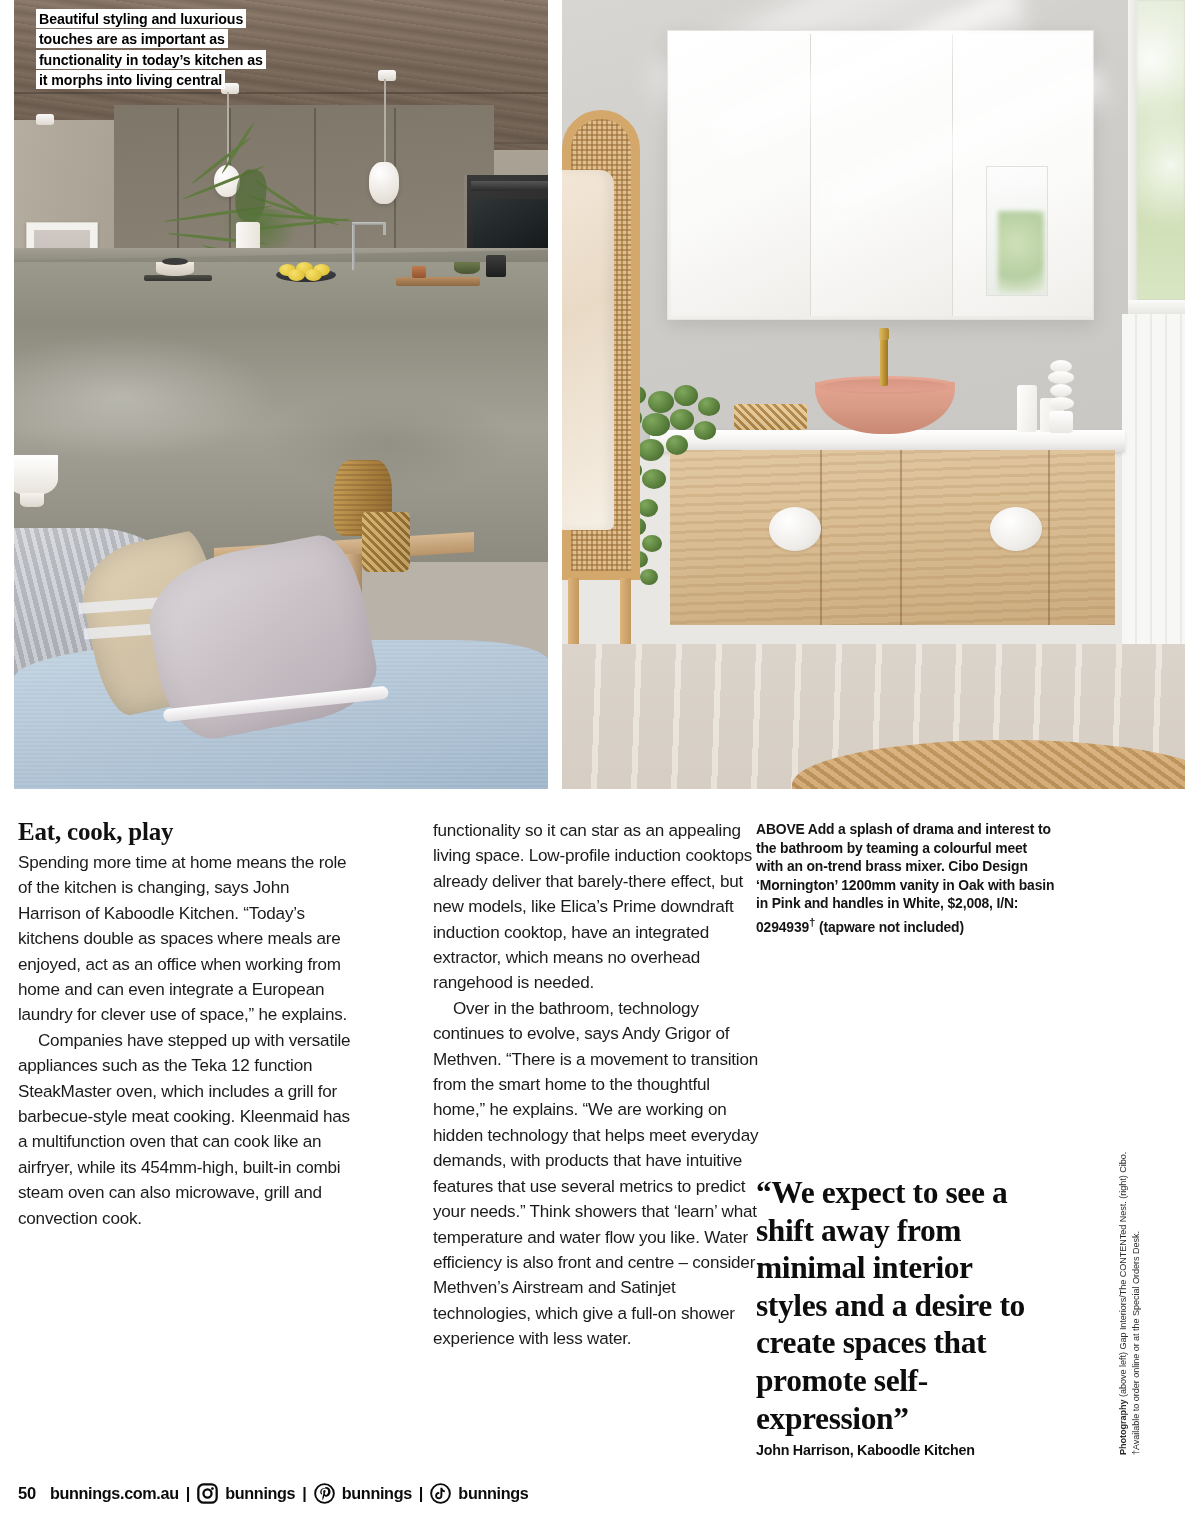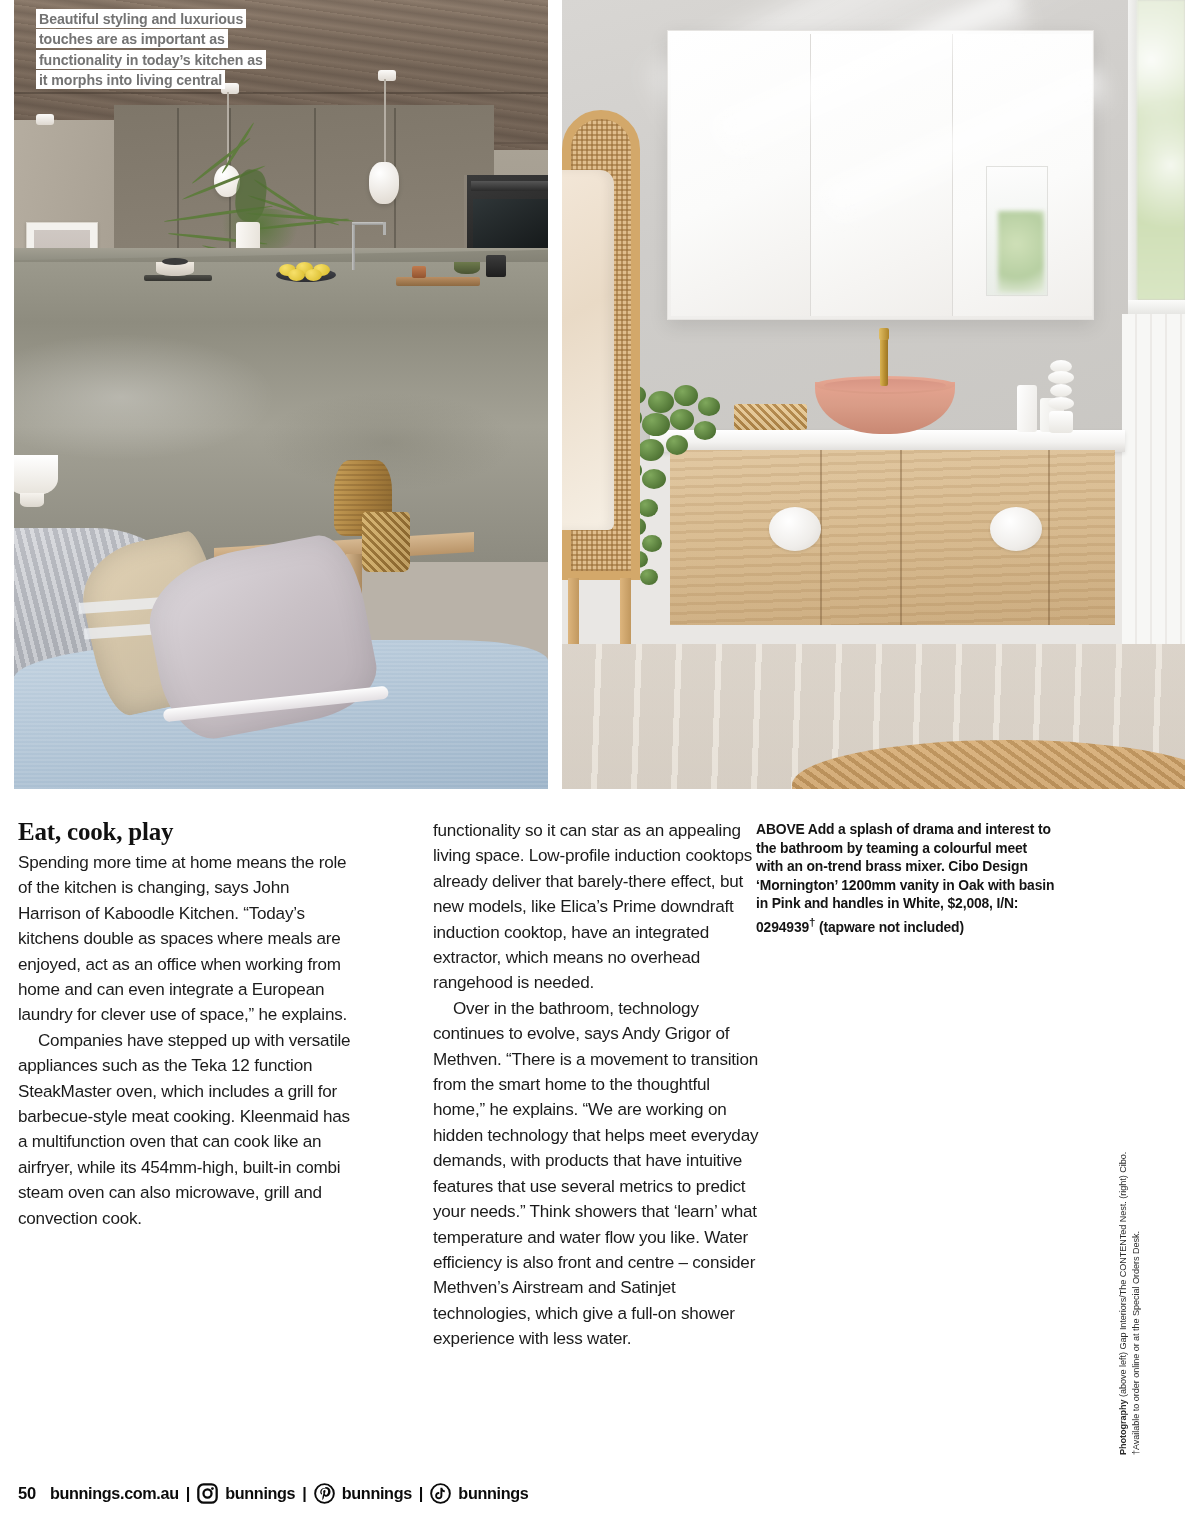--- a/index.html
+++ b/index.html
@@ -402,21 +402,21 @@
     background:
       repeating-linear-gradient(36deg, rgba(160,118,64,.40) 0 4px, rgba(224,188,140,.45) 4px 9px),
       linear-gradient(180deg,#d6ae78,#bd915c);
   }
 
   
   #kicker {
     position:absolute; left:22px; top:8px; width:232px; z-index:6;
     font-family:"Liberation Sans", sans-serif;
     font-size:14.2px; line-height:20.5px; font-weight:700;
-    color:#737373; letter-spacing:-0.1px;
+    color:#000000; letter-spacing:-0.1px;
   }
   #kicker span {
     background:#ffffff; box-decoration-break: clone;
     -webkit-box-decoration-break: clone;
     padding:1.5px 3px;
   }
 
   
   .col { position:absolute; }
   #col1 { left:18px; top:818px; width:337px; }
@@ -658,20 +658,24 @@
 
   <div class="col" id="col2">
     <p class="body-p">functionality so it can star as an appealing living space. Low-profile induction cooktops already deliver that barely-there effect, but new models, like Elica’s Prime downdraft induction cooktop, have an integrated extractor, which means no overhead rangehood is needed.</p>
     <p class="body-p">Over in the bathroom, technology continues to evolve, says Andy Grigor of Methven. “There is a movement to transition from the smart home to the thoughtful home,” he explains. “We are working on hidden technology that helps meet everyday demands, with products that have intuitive features that use several metrics to predict your needs.” Think showers that ‘learn’ what temperature and water flow you like. Water efficiency is also front and centre – consider Methven’s Airstream and Satinjet technologies, which give a full-on shower experience with less water.</p>
   </div>
 
   <div class="col" id="col3">
     <p class="caption"><span>ABOVE Add a splash of drama and interest to the bathroom by teaming a colourful meet with an on-trend brass mixer. Cibo Design ‘Mornington’ 1200mm </span><b>vanity</b><span> in Oak with basin in Pink and handles in White, $2,008, I/N: 0294939</span><sup>†</sup><span> (tapware not included)</span></p>
   </div>
 
+  <div id="pullquote">
+    <div id="pq-text">“We expect to see a shift away from minimal interior styles and a desire to create spaces that promote self-expression”</div>
+    <div id="pq-attrib">John Harrison, Kaboodle Kitchen</div>
+  </div>
 
   <div id="photo-credit">
     <div class="wrap"><b>Photography</b><span> (above left) Gap Interiors/The CONTENTed Nest. (right) Cibo. †Available to order online or at the Special Orders Desk.</span></div>
   </div>
 
   <div id="footer">
     <span id="page-num">50</span>
     <span class="foot-txt">bunnings.com.au</span>
     <span class="foot-sep">|</span>
 

